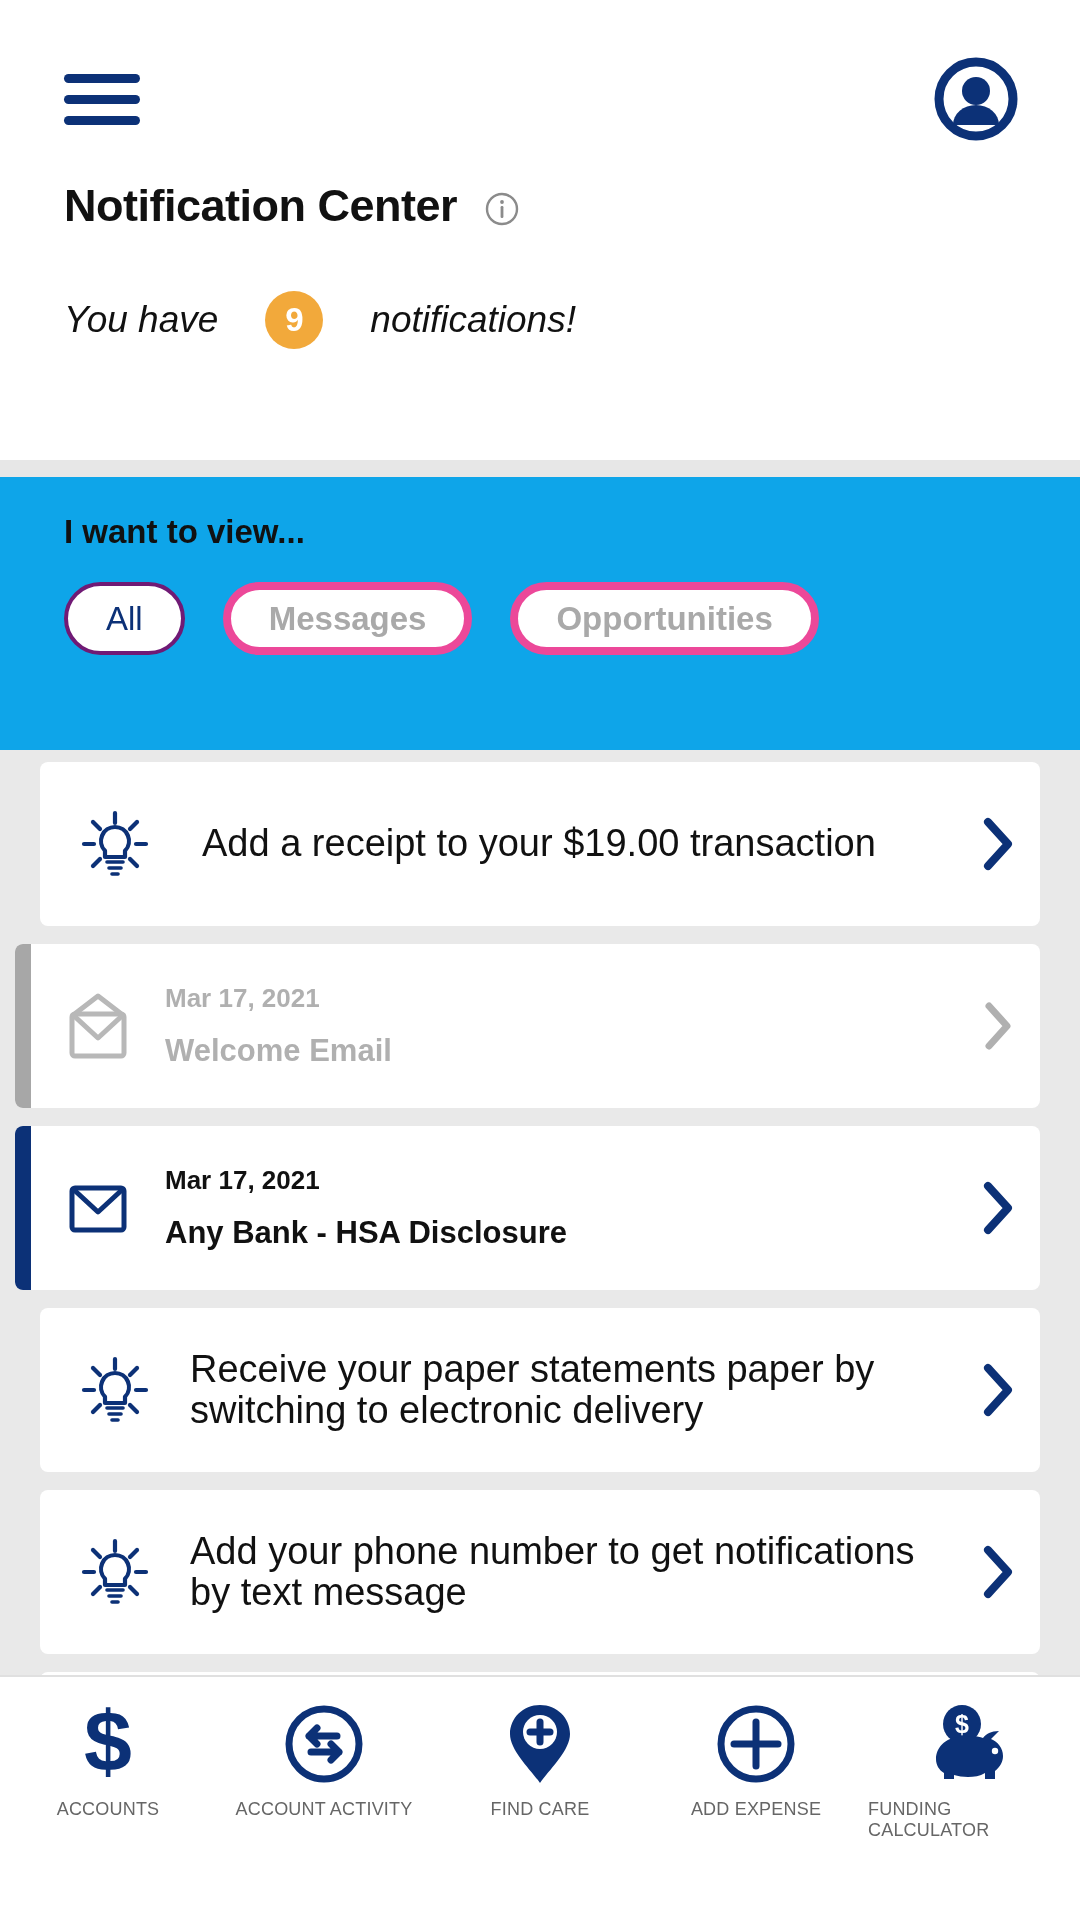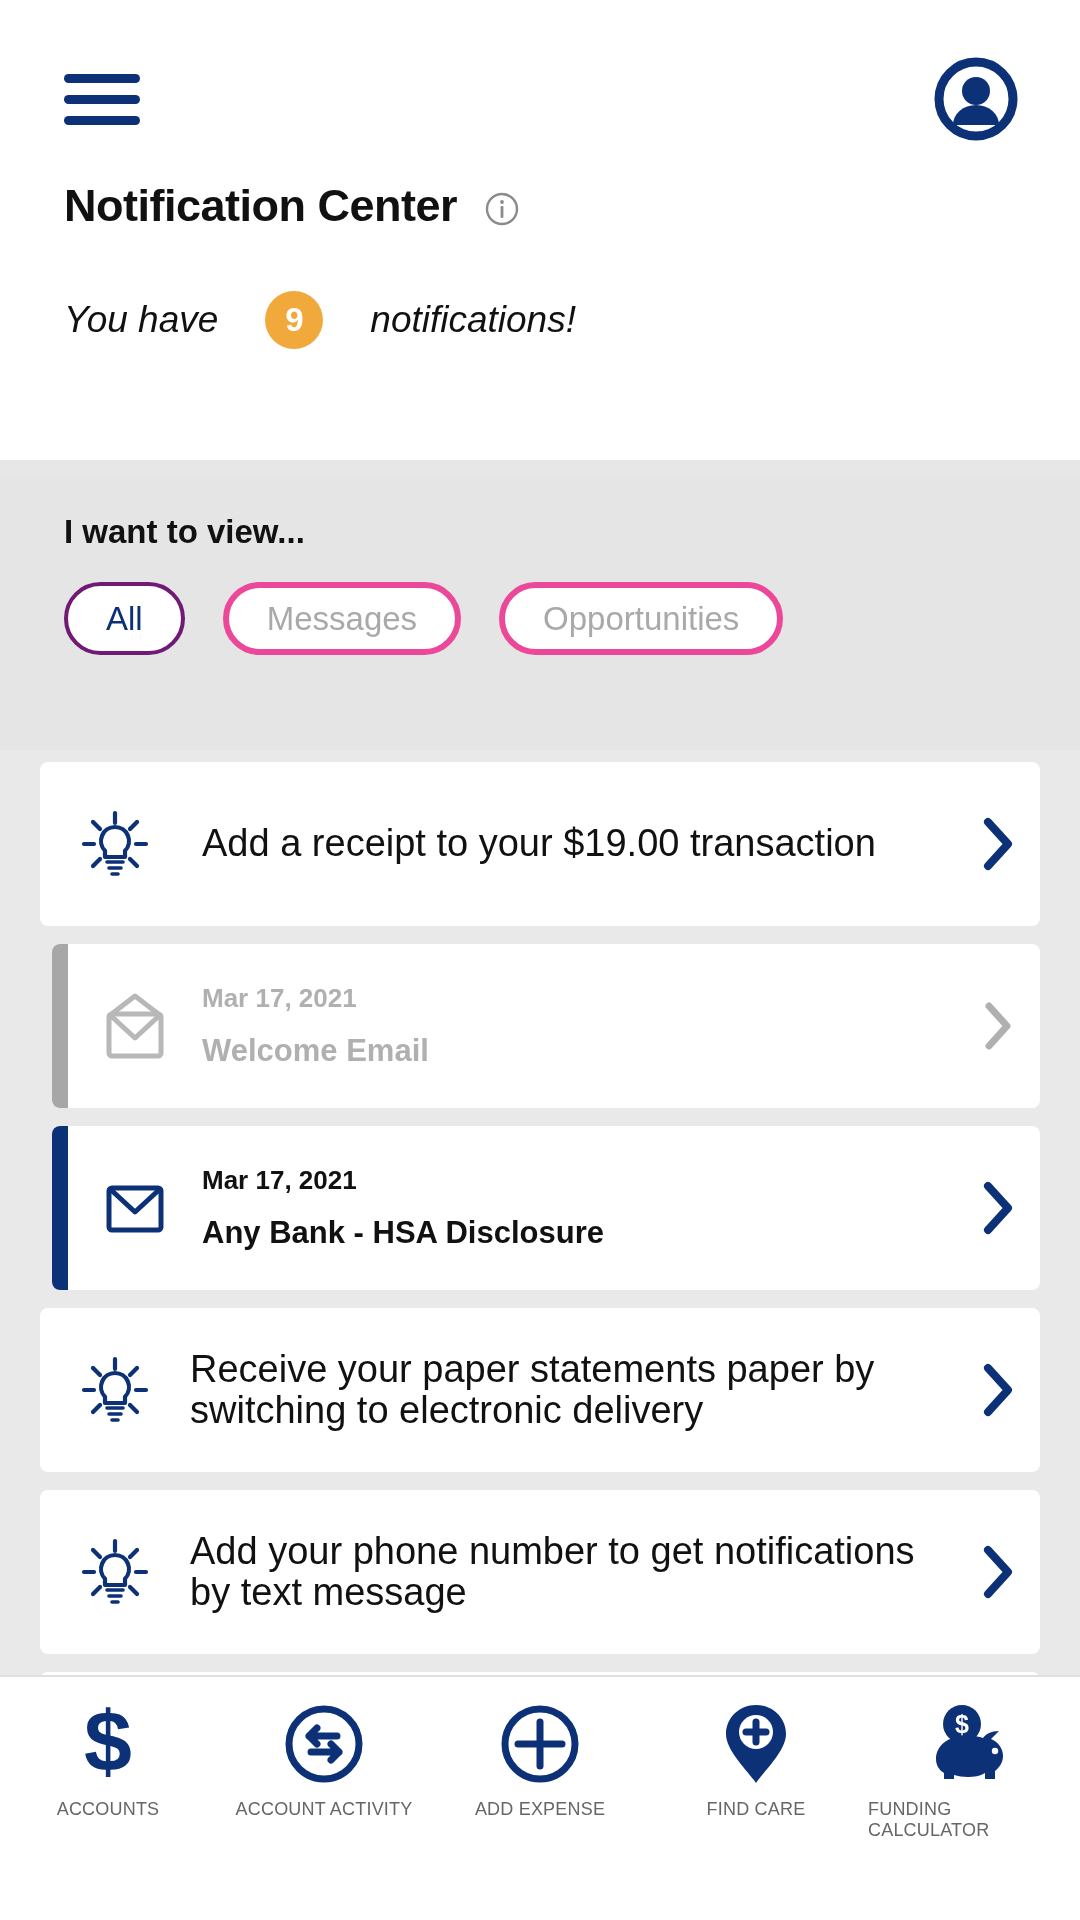--- a/index.html
+++ b/index.html
@@ -120,21 +120,21 @@
     height: 17px;
     background: #e7e7e7;
   }
 
   
   .filter-section {
     position: absolute;
     top: 477px; left: 0;
     width: 1080px;
     height: 273px;
-    background: #e5e5e5;
+    background: #0ea5e9;
   }
   .filter-label {
     position: absolute;
     top: 36px;
     left: 64px;
     font-size: 33px;
     font-weight: bold;
     color: #111111;
   }
   .chip-row {
@@ -154,22 +154,23 @@
     font-size: 33px;
     background: #ffffff;
     cursor: pointer;
     white-space: nowrap;
   }
   .chip.selected {
     border: 4px solid #701a75;
     color: #0c3177;
   }
   .chip.unselected {
-    border: 6px solid #ec4899;
+    border: 8px solid #ec4899;
     color: #a9a9a9;
+    font-weight: bold;
   }
 
   
   .list-area {
     position: absolute;
     top: 750px; left: 0;
     width: 1080px;
     height: 925px;
     background: #e9e9e9;
     overflow: hidden;
@@ -183,21 +184,21 @@
     display: flex;
     align-items: center;
     min-height: 164px;
     overflow: hidden;
     cursor: pointer;
   }
   .card.first { margin-top: 12px; gap: 12px; }
 
   
   .card.message {
-    margin-left: 52px;
+    margin-left: 15px;
     padding-left: 0;
   }
   .status-bar {
     width: 16px;
     align-self: stretch;
     flex: none;
     border-radius: 6px 0 0 6px;
   }
   .status-bar.read   { background: #a7a7a7; }
   .status-bar.unread { background: #0c3177; }
@@ -486,39 +487,39 @@
         <circle cx="41" cy="41" r="35" fill="none" stroke="#0c3177" stroke-width="7"></circle>
         <path d="M54 33 L26 33 M34 25 L26 33 L34 41" fill="none" stroke="#0c3177" stroke-width="7" stroke-linecap="round" stroke-linejoin="round"></path>
         <path d="M28 49 L56 49 M48 41 L56 49 L48 57" fill="none" stroke="#0c3177" stroke-width="7" stroke-linecap="round" stroke-linejoin="round"></path>
       </svg>
     </div>
     <div class="nav-label">ACCOUNT ACTIVITY</div>
   </div>
 
   <div class="nav-item">
     <div class="nav-icon">
-      <svg width="82" height="82" viewBox="0 0 82 82">
-        <circle cx="41" cy="41" r="35" fill="none" stroke="#0c3177" stroke-width="7"></circle>
-        <line x1="41" y1="19" x2="41" y2="63" stroke="#0c3177" stroke-width="7" stroke-linecap="round"></line>
-        <line x1="19" y1="41" x2="63" y2="41" stroke="#0c3177" stroke-width="7" stroke-linecap="round"></line>
-      </svg>
-    </div>
-    <div class="nav-label">ADD EXPENSE</div>
-  </div>
-
-  <div class="nav-item">
-    <div class="nav-icon">
       <svg width="68" height="86" viewBox="0 0 68 86">
         <path d="M34 4 C17 4 4 17 4 33 C4 50 26 70 34 82 C42 70 64 50 64 33 C64 17 51 4 34 4 z" fill="#0c3177"></path>
         <circle cx="34" cy="31" r="17" fill="#ffffff"></circle>
         <line x1="34" y1="21" x2="34" y2="41" stroke="#0c3177" stroke-width="7" stroke-linecap="round"></line>
         <line x1="24" y1="31" x2="44" y2="31" stroke="#0c3177" stroke-width="7" stroke-linecap="round"></line>
       </svg>
     </div>
     <div class="nav-label">FIND CARE</div>
+  </div>
+
+  <div class="nav-item">
+    <div class="nav-icon">
+      <svg width="82" height="82" viewBox="0 0 82 82">
+        <circle cx="41" cy="41" r="35" fill="none" stroke="#0c3177" stroke-width="7"></circle>
+        <line x1="41" y1="19" x2="41" y2="63" stroke="#0c3177" stroke-width="7" stroke-linecap="round"></line>
+        <line x1="19" y1="41" x2="63" y2="41" stroke="#0c3177" stroke-width="7" stroke-linecap="round"></line>
+      </svg>
+    </div>
+    <div class="nav-label">ADD EXPENSE</div>
   </div>
 
   <div class="nav-item">
     <div class="nav-icon">
       <svg width="86" height="82" viewBox="0 0 86 82">
         <circle cx="33" cy="21" r="19" fill="#0c3177"></circle>
         <text x="33" y="30" text-anchor="middle" font-family="'Liberation Sans', sans-serif" font-size="25" font-weight="bold" fill="#ffffff">$</text>
         <path d="M30 34 C16 35 7 45 7 56 C7 62 10 67 15 70 L15 76 L25 76 L25 72
                  C29 73 34 74 39 74 C45 74 51 73 56 70 L56 76 L66 76 L66 68
                  C71 64 74 59 74 53 C74 45 69 39 62 36 L70 28 C62 28 57 31 54 35

